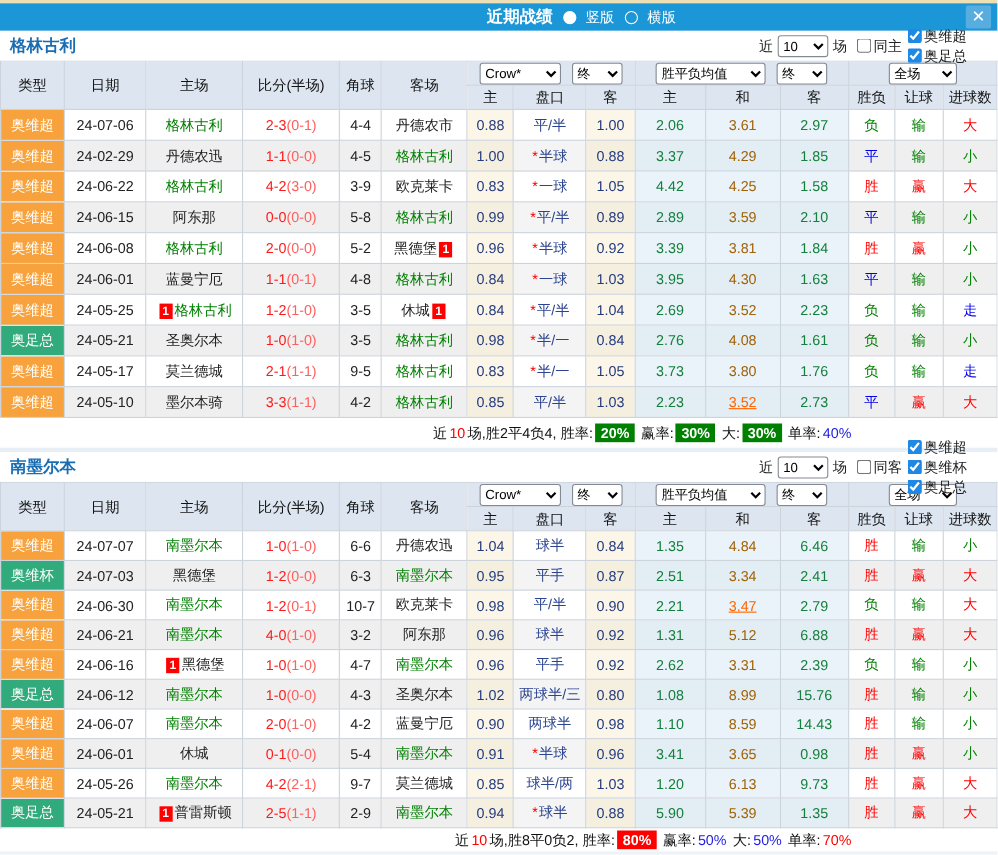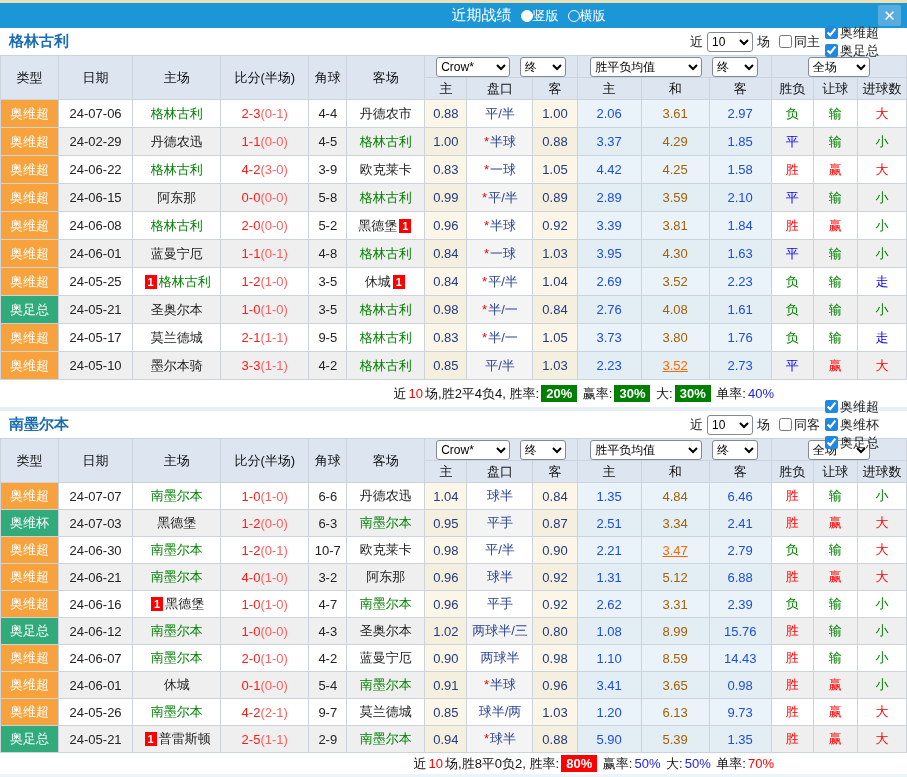--- a/index.html
+++ b/index.html
@@ -1,47 +1,47 @@
 <!DOCTYPE html>
 <html><head>
 <meta charset="utf-8">
 <style>
   *{box-sizing:border-box;margin:0;padding:0}
   body{margin:0;background:#fff;font-family:"Liberation Sans","DejaVu Sans",sans-serif}
   .app{width:907px;height:777px;overflow:hidden;position:relative;background:#fff}
   .accent{height:3px;background:#ece0b4}
   .topbar{height:25px;background:#1b97d8;display:flex;align-items:center;justify-content:center;position:relative}
   .tb-group{display:flex;align-items:center;margin-left:150px}
-  .tb-title{color:#fff;font-weight:normal;font-size:15px}
-  .radio-opt{display:flex;align-items:center;margin-left:9px;color:#fff;font-size:13px;gap:0;cursor:pointer}
+  .tb-title{color:#fff;font-weight:bold;font-size:15px}
+  .radio-opt{display:flex;align-items:center;margin-left:9px;color:#fff;font-size:13px;gap:9px;cursor:pointer}
   .radio{width:12px;height:12px;border:1px solid #fff;border-radius:50%;background:transparent;display:inline-block}
   .radio.sel{background:#fff}
   .close-btn{position:absolute;right:6px;top:2px;width:23px;height:21px;background:#58ade0;color:#fff;text-align:center;line-height:21px;font-size:15px;font-weight:bold;border-radius:2px;cursor:pointer}
   .sec-head{height:27px;display:flex;align-items:center;position:relative;background:#fff}
   .sec-title{position:absolute;left:9px;color:#1a6db3;font-weight:bold;font-size:15px}
   .controls{margin-left:auto;margin-right:28px;display:flex;align-items:center;font-size:13px;color:#222}
   .controls .lbl{margin:0 4px}
   select{height:20px;font-size:12px;border:1px solid #848a93;border-radius:3px;background:#fff}
   .count{width:46px}
   .chk{display:flex;align-items:center;margin-left:5px;cursor:pointer}
   .chk input{width:13px;height:13px;margin:0 2px 0 0;accent-color:#1e88e5}
   table{border-collapse:collapse;table-layout:fixed;width:907px}
   th,td{border:1px solid #ccd3db;text-align:center;white-space:nowrap;overflow:hidden;padding:0}
   thead th{background:#dce5f0;font-weight:normal;font-size:13px;color:#111;height:22px}
   .grp select{margin:0 3px;vertical-align:middle}
-  .sel-crow{width:74px}.sel-final{width:46px}.sel-avg{width:112px}.sel-scope{width:62px}
+  .sel-crow{width:74px}.sel-final{width:46px}.sel-avg{width:100px}.sel-scope{width:62px}
   tbody td{height:28px;font-size:13px;color:#222;background:#fff}
   .sec-1 tbody td{height:27px}
   tr.alt td{background:#efefef}
   td.type{color:#fff}
   td.asian{background:#fbf6e8 !important;color:#233a7d}
   tr.alt td.asian{background:#f5efe0 !important}
   td.hcap{background:#fff !important;color:#2b4490}
   tr.alt td.hcap{background:#f4f4f4 !important}
-  td.euro{background:#e9f3f9 !important;color:#1d4ed8}
+  td.euro{background:#e9f3f9 !important;color:#15803d}
   tr.alt td.euro{background:#e2edf4 !important}
   td.euro.draw{color:#a16207}
   td.euro.hl{color:#f60;text-decoration:underline;cursor:pointer}
   .star{color:#f00;margin-right:1px}
   .green{color:#008000}
   .rc{display:inline-block;background:#f00;color:#fff;font-size:11px;line-height:14px;padding:0 3px;margin:0 2px;font-weight:bold}
   .score .full{color:#ff1a1a}
   .score .half{color:#ff5f5f}
   .summary{height:27px;display:flex;align-items:center;justify-content:flex-end;padding-right:132px;font-size:13px;color:#111}
   .sec-1 .summary{height:21px}

